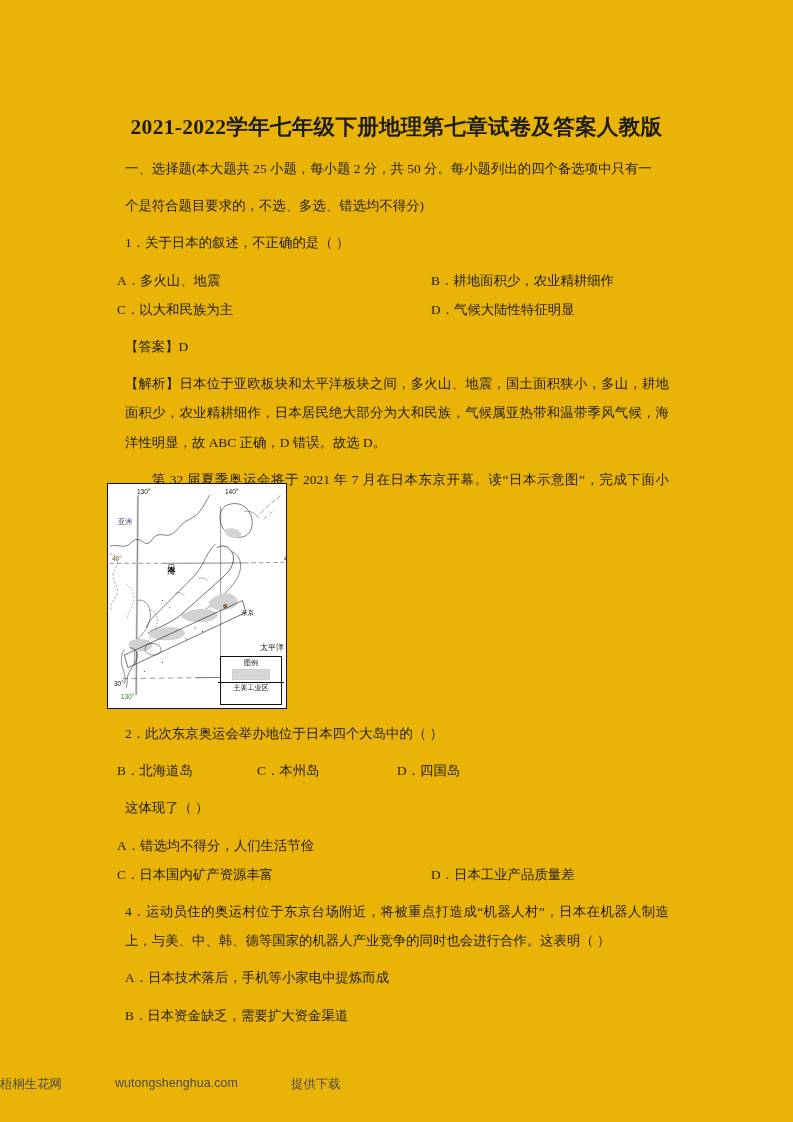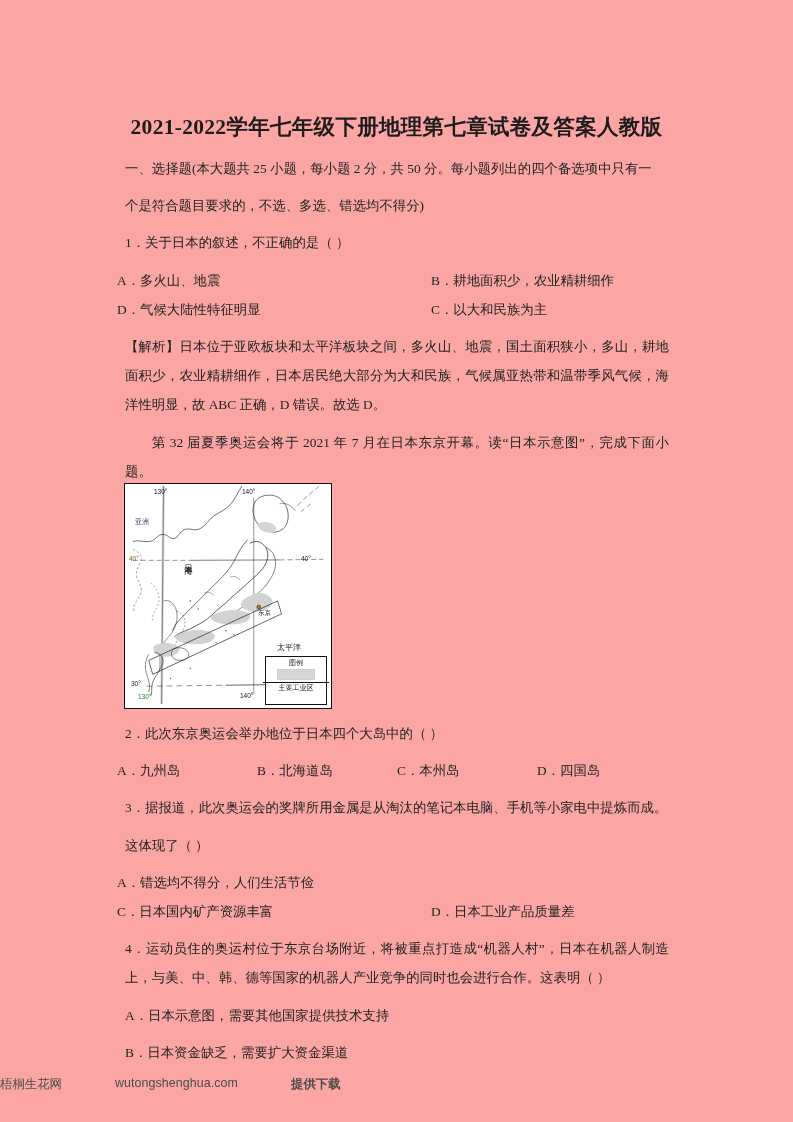--- a/index.html
+++ b/index.html
@@ -11,21 +11,21 @@
     width: 793px;
     height: 1122px;
     position: relative;
     font-family: "Liberation Serif", "DejaVu Serif", serif;
     color: #1a1a1a;
     overflow: hidden;
   }
   .page {
     position: absolute;
     inset: 0;
-    background: #fca5a5;
+    background: #eab308;
   }
   .doc-title {
     position: absolute;
     left: 0;
     right: 0;
     top: 98px;
     text-align: center;
     font-size: 21.5px;
     letter-spacing: 0.3px;
     color: #1c1c1c;
@@ -63,23 +63,23 @@
     display: flex;
     margin: 0;
   }
   .row4 > .col {
     width: 25%;
     flex: 0 0 25%;
   }
   
   .map-wrap {
     position: absolute;
-    left: 124px;
+    left: 107px;
     top: 483px;
-    width: 208px;
+    width: 180px;
     height: 226px;
   }
   .map-frame {
     position: absolute;
     inset: 0;
     border: 1.3px solid #111;
     background: #fff;
     overflow: hidden;
   }
   .map-svg { display:block; width:100%; height:100%; }
@@ -143,45 +143,46 @@
     right: 0;
     top: 1076px;
     display: flex;
     justify-content: flex-start;
     gap: 53px;
     font-size: 12.4px;
     color: #4a4a4a;
   }
   .footer .site { font-family: "Liberation Serif", serif; }
   .footer .url  { font-family: "Liberation Sans", sans-serif; letter-spacing: .1px; }
-  .footer .dl   { font-family: "Liberation Serif", serif; font-weight: bold; }
+  .footer .dl   { font-family: "Liberation Serif", serif; }
 </style>
 </head>
 <body>
 
 <div class="page">
 
   <h1 class="doc-title">2021-2022学年七年级下册地理第七章试卷及答案人教版</h1>
 
   <div class="body-block">
 
     <p class="para">一、选择题(本大题共 25 小题，每小题 2 分，共 50 分。每小题列出的四个备选项中只有一</p>
     <p class="para">个是符合题目要求的，不选、多选、错选均不得分)</p>
 
     <p class="para">1．关于日本的叙述，不正确的是（        ）</p>
 
     <div class="row2">
       <span class="col">A．多火山、地震</span>
       <span class="col">B．耕地面积少，农业精耕细作</span>
     </div>
     <div class="row2">
+      <span class="col">C．以大和民族为主</span>
       <span class="col">D．气候大陆性特征明显</span>
-      <span class="col">C．以大和民族为主</span>
-    </div>
-
+    </div>
+
+    <p class="para">【答案】D</p>
     <p class="para">【解析】日本位于亚欧板块和太平洋板块之间，多火山、地震，国土面积狭小，多山，耕地面积少，农业精耕细作，日本居民绝大部分为大和民族，气候属亚热带和温带季风气候，海洋性明显，故 ABC 正确，D 错误。故选 D。</p>
 
     <p class="para indent">第 32 届夏季奥运会将于 2021 年 7 月在日本东京开幕。读“日本示意图”，完成下面小题。</p>
   </div>
 
   <div class="map-wrap">
     <div class="map-frame">
 
       <svg class="map-svg" viewBox="0 0 196 226" xmlns="http://www.w3.org/2000/svg">
         <defs>
@@ -295,38 +296,36 @@
         <div class="legend-swatch"></div>
         <div class="legend-label">主要工业区</div>
       </div>
     </div>
   </div>
 
   <div class="body-block" style="top:711px;">
 
     <p class="para">2．此次东京奥运会举办地位于日本四个大岛中的（        ）</p>
     <div class="row4">
-      <span class="col">A．九州岛</span>
       <span class="col">B．北海道岛</span>
       <span class="col">C．本州岛</span>
       <span class="col">D．四国岛</span>
     </div>
 
-    <p class="para">3．据报道，此次奥运会的奖牌所用金属是从淘汰的笔记本电脑、手机等小家电中提炼而成。</p>
     <p class="para">这体现了（        ）</p>
     <div class="row2">
       <span class="col">A．错选均不得分，人们生活节俭</span>
     </div>
     <div class="row2">
       <span class="col">C．日本国内矿产资源丰富</span>
       <span class="col">D．日本工业产品质量差</span>
     </div>
 
     <p class="para">4．运动员住的奥运村位于东京台场附近，将被重点打造成“机器人村”，日本在机器人制造上，与美、中、韩、德等国家的机器人产业竞争的同时也会进行合作。这表明（        ）</p>
-    <p class="para">A．日本示意图，需要其他国家提供技术支持</p>
+    <p class="para">A．日本技术落后，手机等小家电中提炼而成</p>
     <p class="para">B．日本资金缺乏，需要扩大资金渠道</p>
   </div>
 
   <div class="footer">
     <span class="site">梧桐生花网</span>
     <span class="url">wutongshenghua.com</span>
     <span class="dl">提供下载</span>
   </div>
 
 </div>

